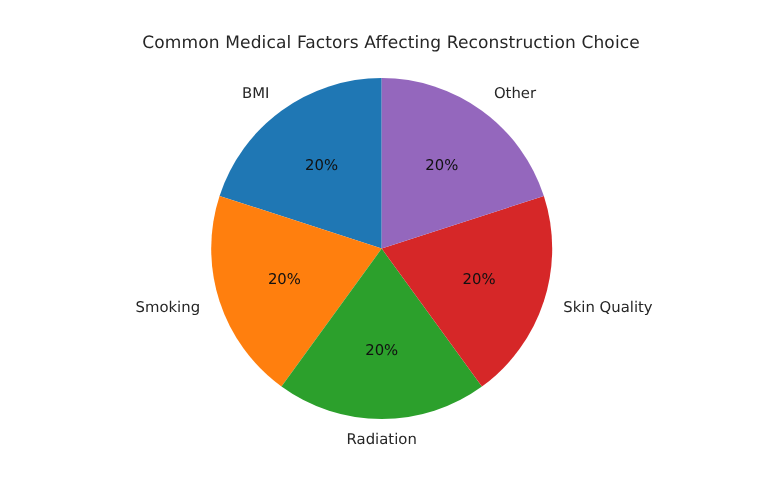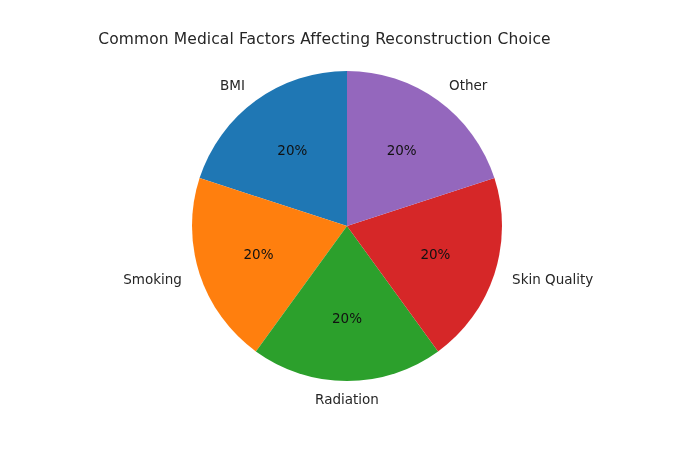--- a/index.html
+++ b/index.html
@@ -18,20 +18,21 @@
   #chart-title {
     position: absolute;
     left: 0;
     top: 30px;
     width: 649px;
     text-align: center;
     font-size: 15.5px;
     color: #262626;
     letter-spacing: 0.1px;
     white-space: nowrap;
+    padding-left: 31px;
   }
   #pie-svg {
     position: absolute;
     left: 0;
     top: 0;
   }
   .slice-path {
     stroke: none;
   }
   .pct-label {

